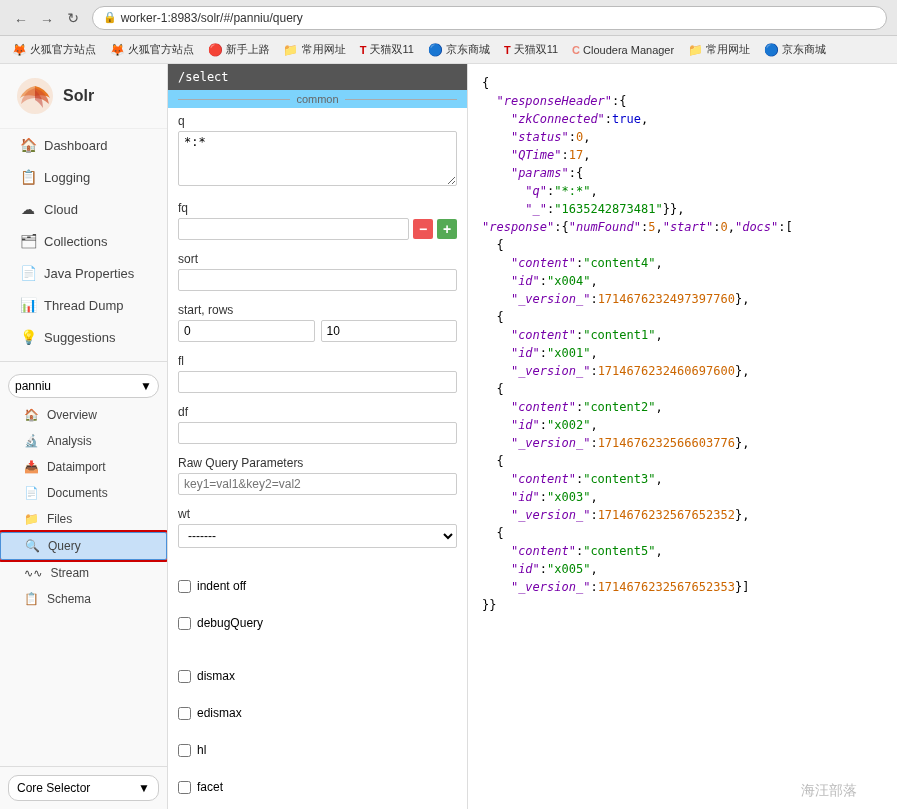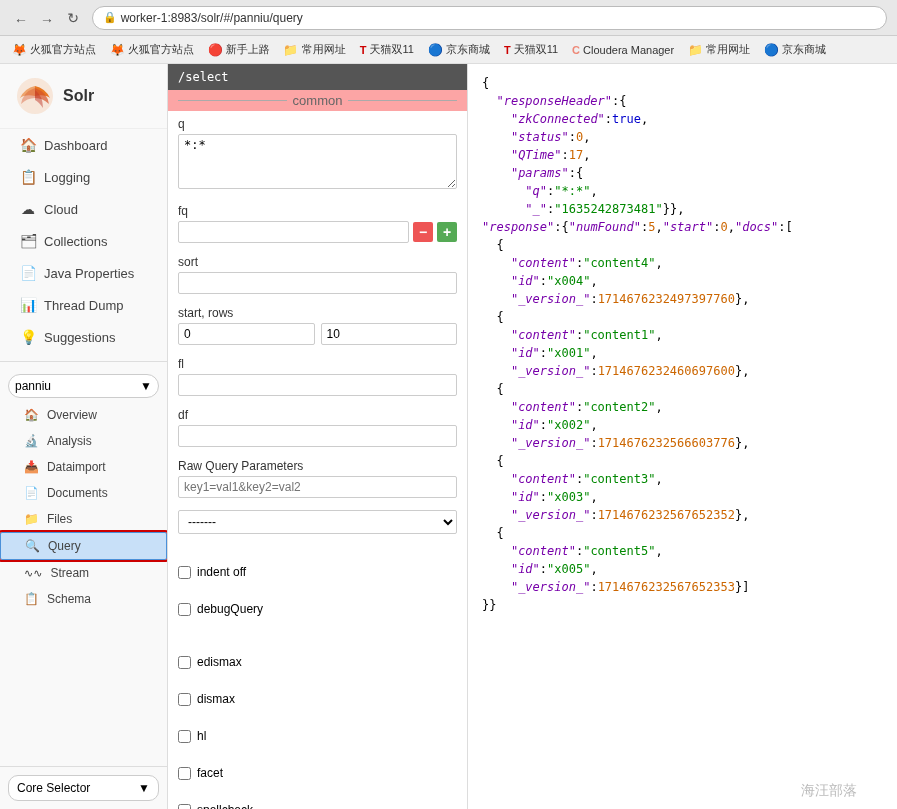--- a/index.html
+++ b/index.html
@@ -126,23 +126,23 @@
       padding: 0;
     }
     .query-url {
       background: #555;
       color: white;
       padding: 6px 10px;
       font-size: 12px;
       font-family: monospace;
     }
     .section-header {
-      background: #fca5a5;
+      background: #7dd3fc;
       padding: 3px 10px;
-      font-size: 13px;
+      font-size: 11px;
       color: #666;
       display: flex; align-items: center;
     }
     .section-header::before, .section-header::after {
       content: ''; flex: 1; height: 1px; background: #aaa;
     }
     .section-header::before { margin-right: 6px; }
     .section-header::after { margin-left: 6px; }
 
     .form-group { padding: 6px 10px; }
@@ -415,20 +415,21 @@
       <label class="form-label">df</label>
       <input type="text" class="form-input" value="" style="">
     </div>
 
     <div class="form-group">
       <label class="form-label">Raw Query Parameters</label>
       <input type="text" class="form-input" placeholder="key1=val1&amp;key2=val2" value="" style="">
     </div>
 
     <div class="form-group">
+      <label class="form-label">wt</label>
       <select class="wt-select">
         <option>-------</option>
         <option>json</option>
         <option>xml</option>
         <option>csv</option>
         <option>python</option>
         <option>ruby</option>
         <option>php</option>
         <option>geojson</option>
         <option>smile</option>
@@ -443,26 +444,26 @@
       <div class="checkbox-item">
         <input type="checkbox" id="debug-query" style="">
         <label for="debug-query">debugQuery</label>
       </div>
     </div>
 
     <div style="height:8px;"></div>
 
     <div class="checkbox-group">
       <div class="checkbox-item">
+        <input type="checkbox" id="dismax" style="">
+        <label for="dismax">dismax</label>
+      </div>
+      <div class="checkbox-item">
         <input type="checkbox" id="edismax" style="">
         <label for="edismax">edismax</label>
-      </div>
-      <div class="checkbox-item">
-        <input type="checkbox" id="dismax" style="">
-        <label for="dismax">dismax</label>
       </div>
       <div class="checkbox-item">
         <input type="checkbox" id="hl" style="">
         <label for="hl">hl</label>
       </div>
       <div class="checkbox-item">
         <input type="checkbox" id="facet" style="">
         <label for="facet">facet</label>
       </div>
       <div class="checkbox-item">

